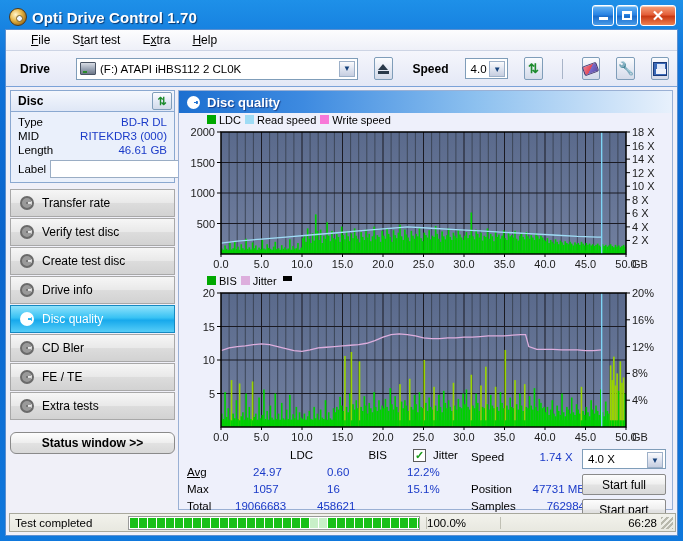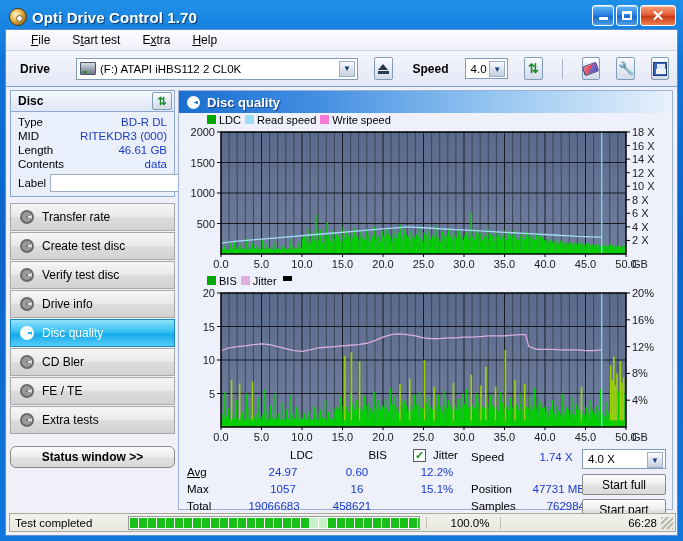--- a/index.html
+++ b/index.html
@@ -248,21 +248,21 @@
   .legend { height: 13px; display:flex; align-items:center; gap:4px; font-size:11px; color:#000; padding-left:28px;}
   .lg { display:flex; align-items:center; gap:3px; }
   .sw { width:9px;height:9px; display:inline-block; }
 
   .chartwrap { position: relative; }
   .chart-svg { display:block; }
 
   
   #stats { position:relative; height:72px; font-size:11.5px; color:#000; }
   .st-lbl { position:absolute; }
-  .st-val { position:absolute; color:#1a3ac8; text-align:center; }
+  .st-val { position:absolute; color:#1a3ac8; text-align:left; }
   .chk {
     position:absolute; width:13px;height:13px;background:#fff;border:1px solid #5a5a5a;
     display:flex;align-items:center;justify-content:center;color:#1a9a1a;font-size:11px;font-weight:bold;line-height:11px;
   }
   #speed-combo2 {
     position:absolute; right:6px; top:2px; width:84px;height:20px;
     background:#fff;border:1px solid #7f9db9; font-size:11.5px;
     display:flex;align-items:center;padding-left:5px;
   }
   .act-btn {
@@ -279,21 +279,21 @@
     border:1px solid #a8a89c;
     display:flex; align-items:center; font-size:11.5px; color:#000;
   }
   #sb-text { width:118px; padding-left:5px; }
   #sb-prog {
     width: 292px; height: 14px; background:#fff; border:1px solid #9a9a9a;
     display:flex; align-items:center; padding:1px; gap:1px; overflow:hidden;
   }
   .pblk { width:8px; height:10px; background:#18c018; flex:0 0 auto; }
   .pblk.faint { background:#c8f0c8; }
-  #sb-pct { width:74px; text-align:center; padding-left:13px; border-left:1px solid #c0c0b4; margin-left:6px; }
+  #sb-pct { width:74px; text-align:left; padding-left:0; border-left:1px solid #c0c0b4; margin-left:6px; }
   #sb-time { flex:1; text-align:right; padding-right:18px; border-left:1px solid #c0c0b4; }
   .grip { position:absolute; right:2px; bottom:2px; width:12px; height:12px;
           background: repeating-linear-gradient(135deg, #b8b8ac 0 2px, transparent 2px 4px); }
 </style>
 </head>
 <body>
 
 <div id="window">
 
   <div id="titlebar">
@@ -368,46 +368,42 @@
               <span class="v">BD-R DL</span>
             </div>
             <div class="disc-row">
               <span class="k">MID</span>
               <span class="v">RITEKDR3 (000)</span>
             </div>
             <div class="disc-row">
               <span class="k">Length</span>
               <span class="v">46.61 GB</span>
             </div>
-            <div class="disc-row">
-              <span class="k">Contents</span>
-              <span class="v">data</span>
-            </div>
             <div id="label-row">
               <span class="k">Label</span>
               <input id="label-input" value="" style="">
               <span class="disc-icon">
                   <i></i>
                 </span>
             </div>
           </div>
         </div>
 
         <div id="nav">
           <div class="nav-btn">
             <span class="nav-ic"></span>
             <span>Transfer rate</span>
           </div>
           <div class="nav-btn">
             <span class="nav-ic"></span>
-            <span>Create test disc</span>
+            <span>Verify test disc</span>
           </div>
           <div class="nav-btn">
             <span class="nav-ic"></span>
-            <span>Verify test disc</span>
+            <span>Create test disc</span>
           </div>
           <div class="nav-btn">
             <span class="nav-ic"></span>
             <span>Drive info</span>
           </div>
           <div class="nav-btn active">
             <span class="nav-ic"></span>
             <span>Disc quality</span>
           </div>
           <div class="nav-btn">

